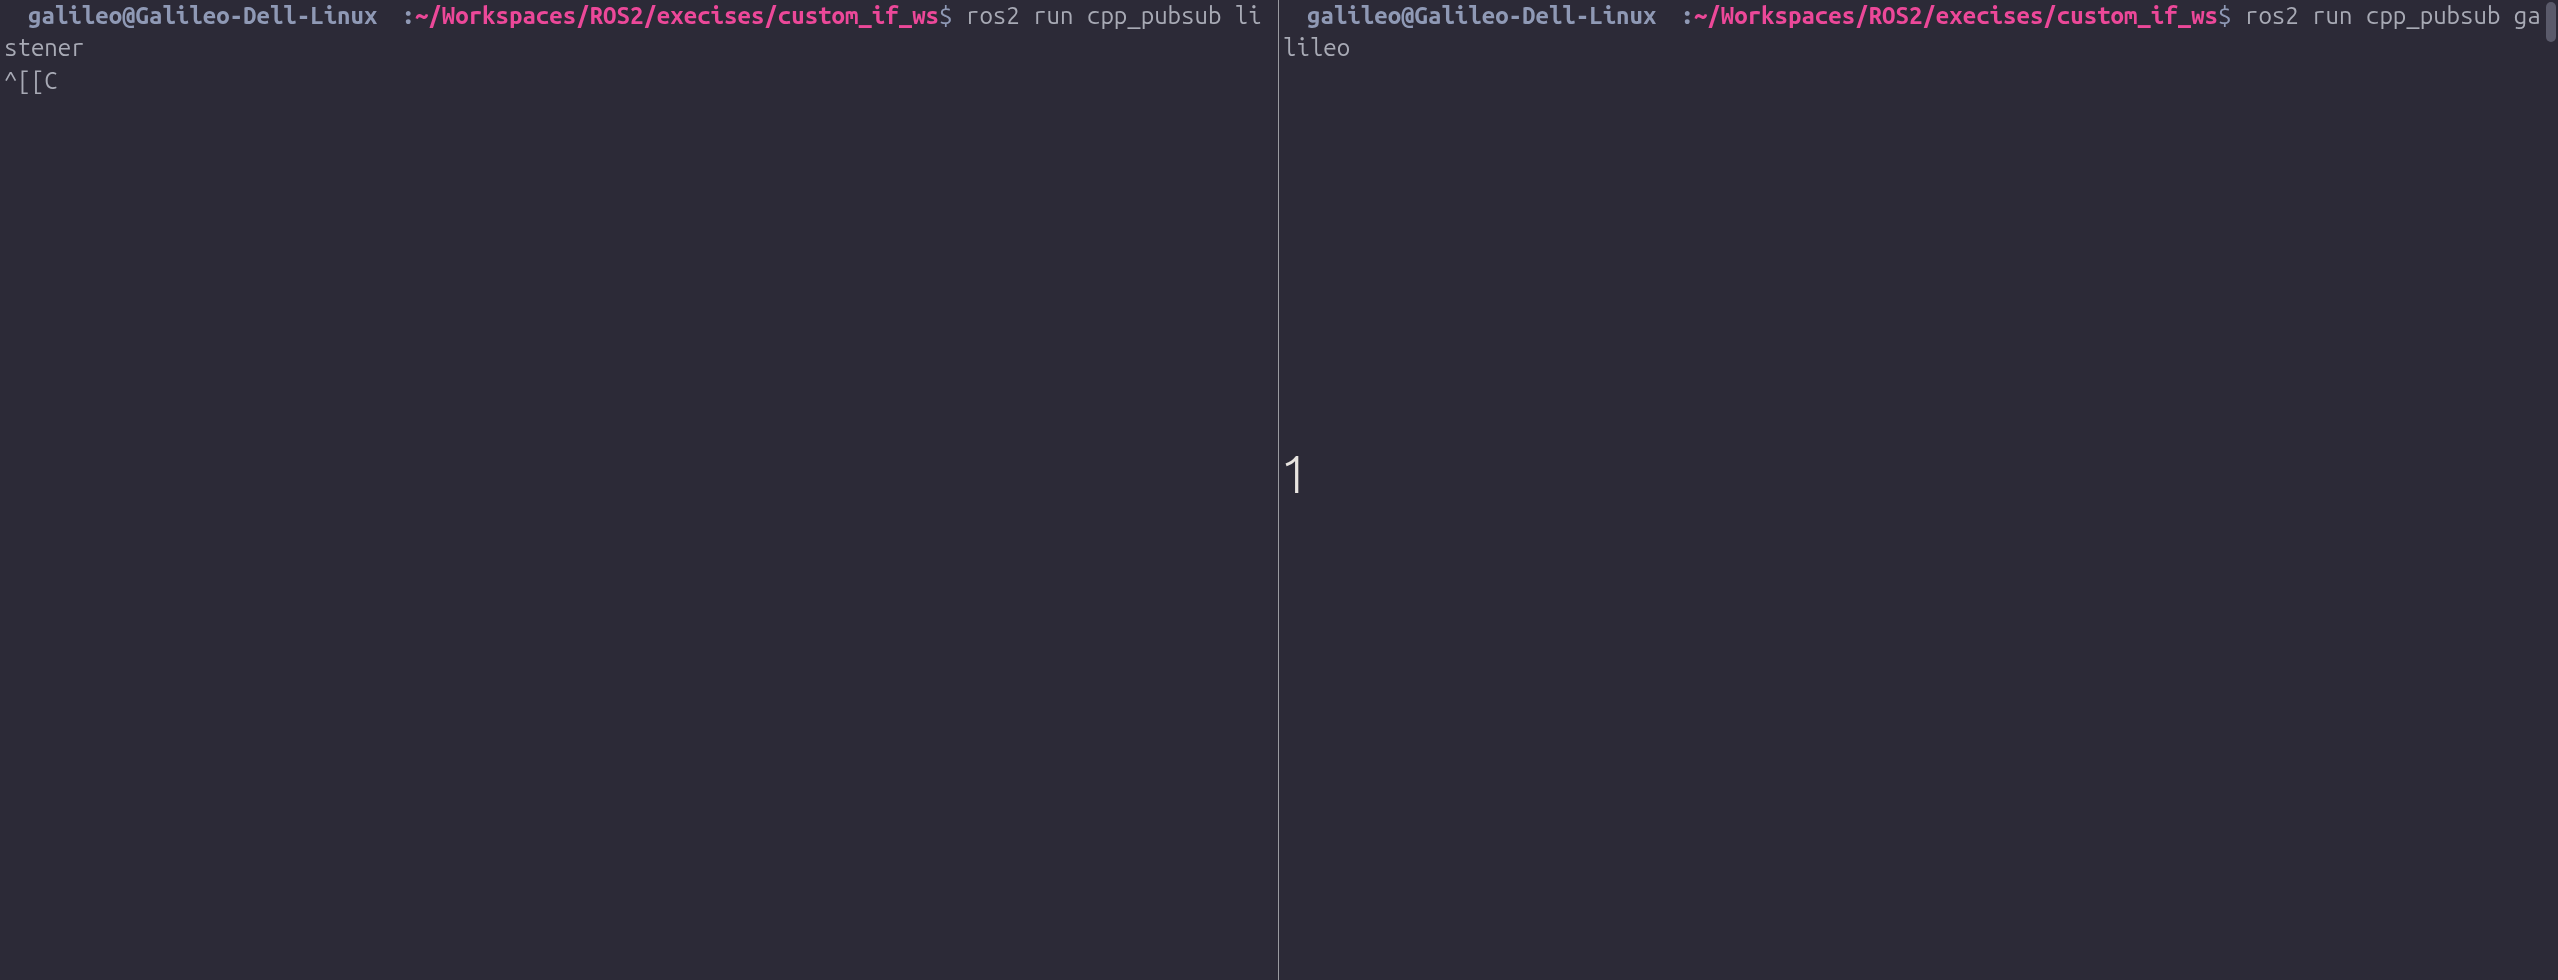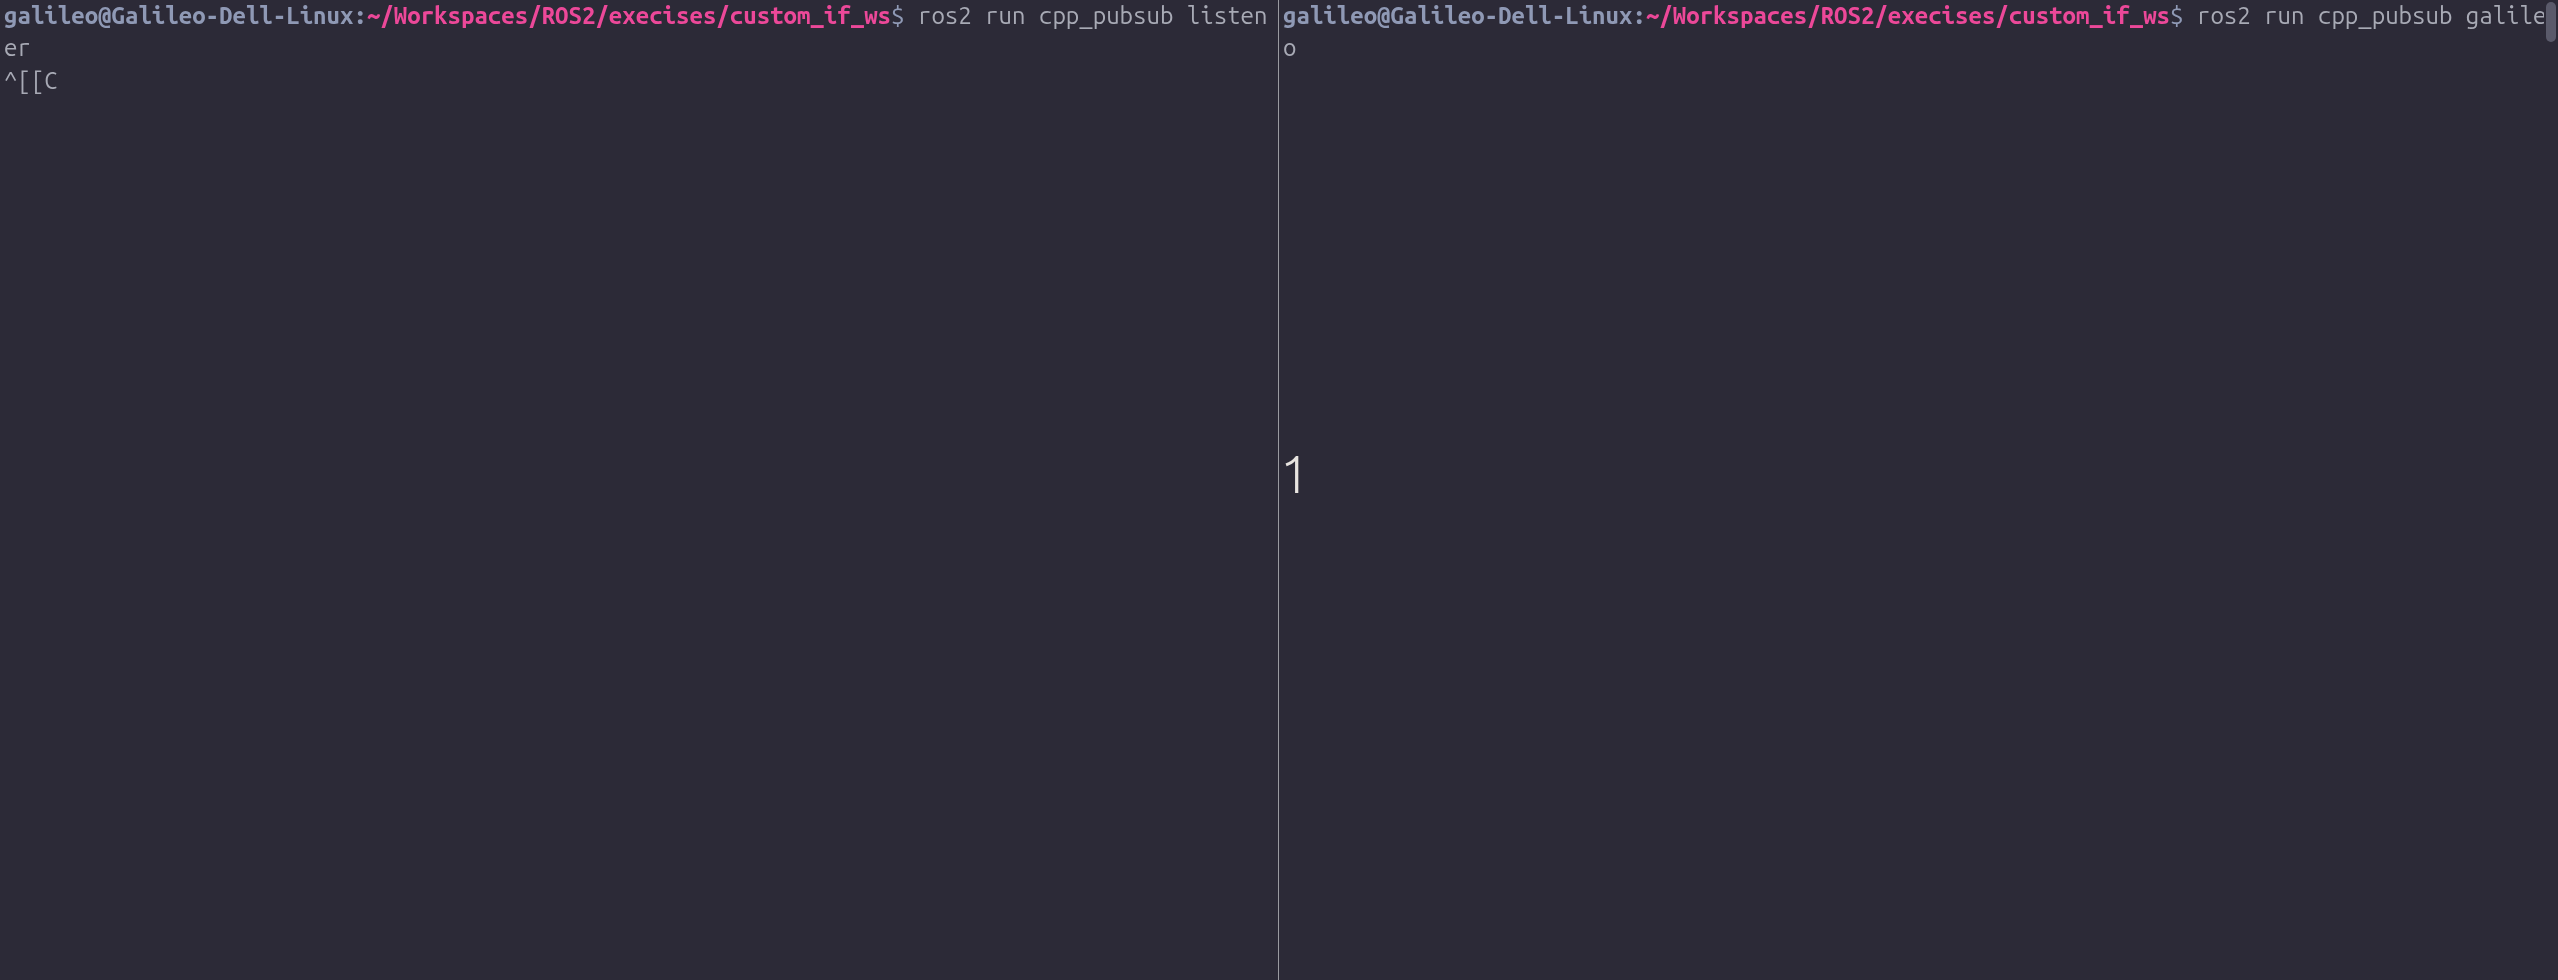--- a/index.html
+++ b/index.html
@@ -32,20 +32,21 @@
     }
     .terminal-content {
       padding: 0 4px;
       line-height: 1.35;
       white-space: pre-wrap;
       word-break: break-all;
     }
     .prompt {
       color: #8f99b5;
       font-weight: bold;
+      margin-left: 24px;
     }
     .path {
       color: #ec4899;
       font-weight: bold;
     }
     .dollar {
       color: #8f99b5;
     }
     .command {
       color: #a8aab5;

